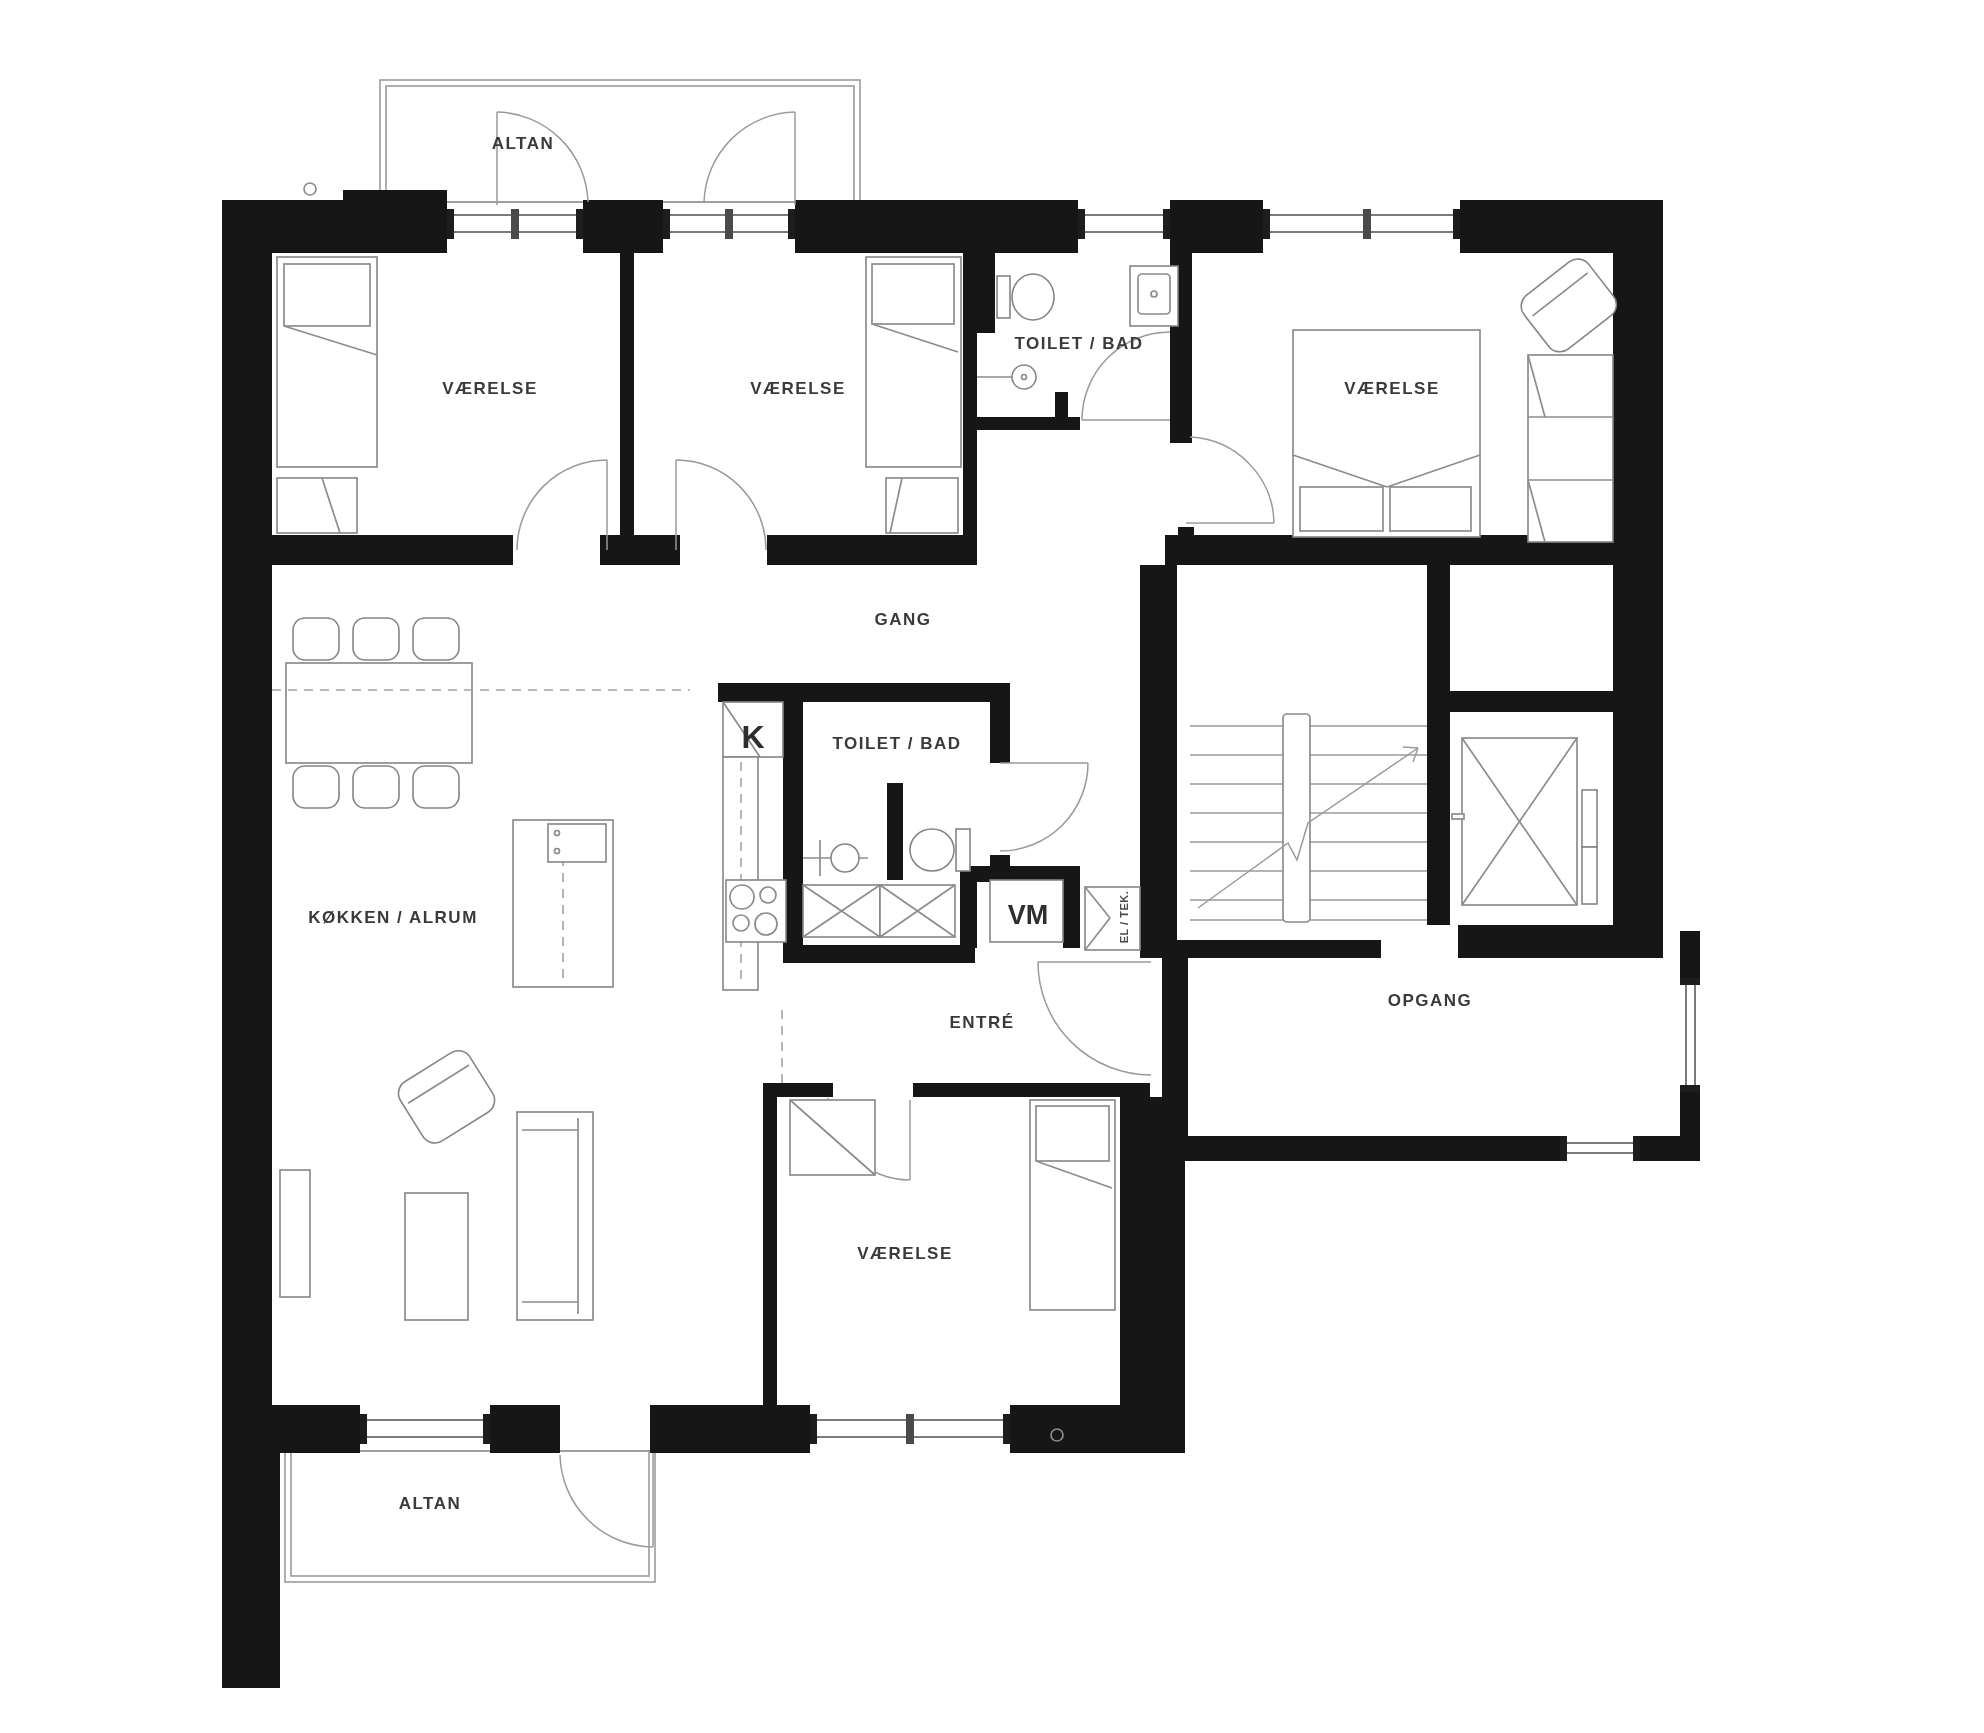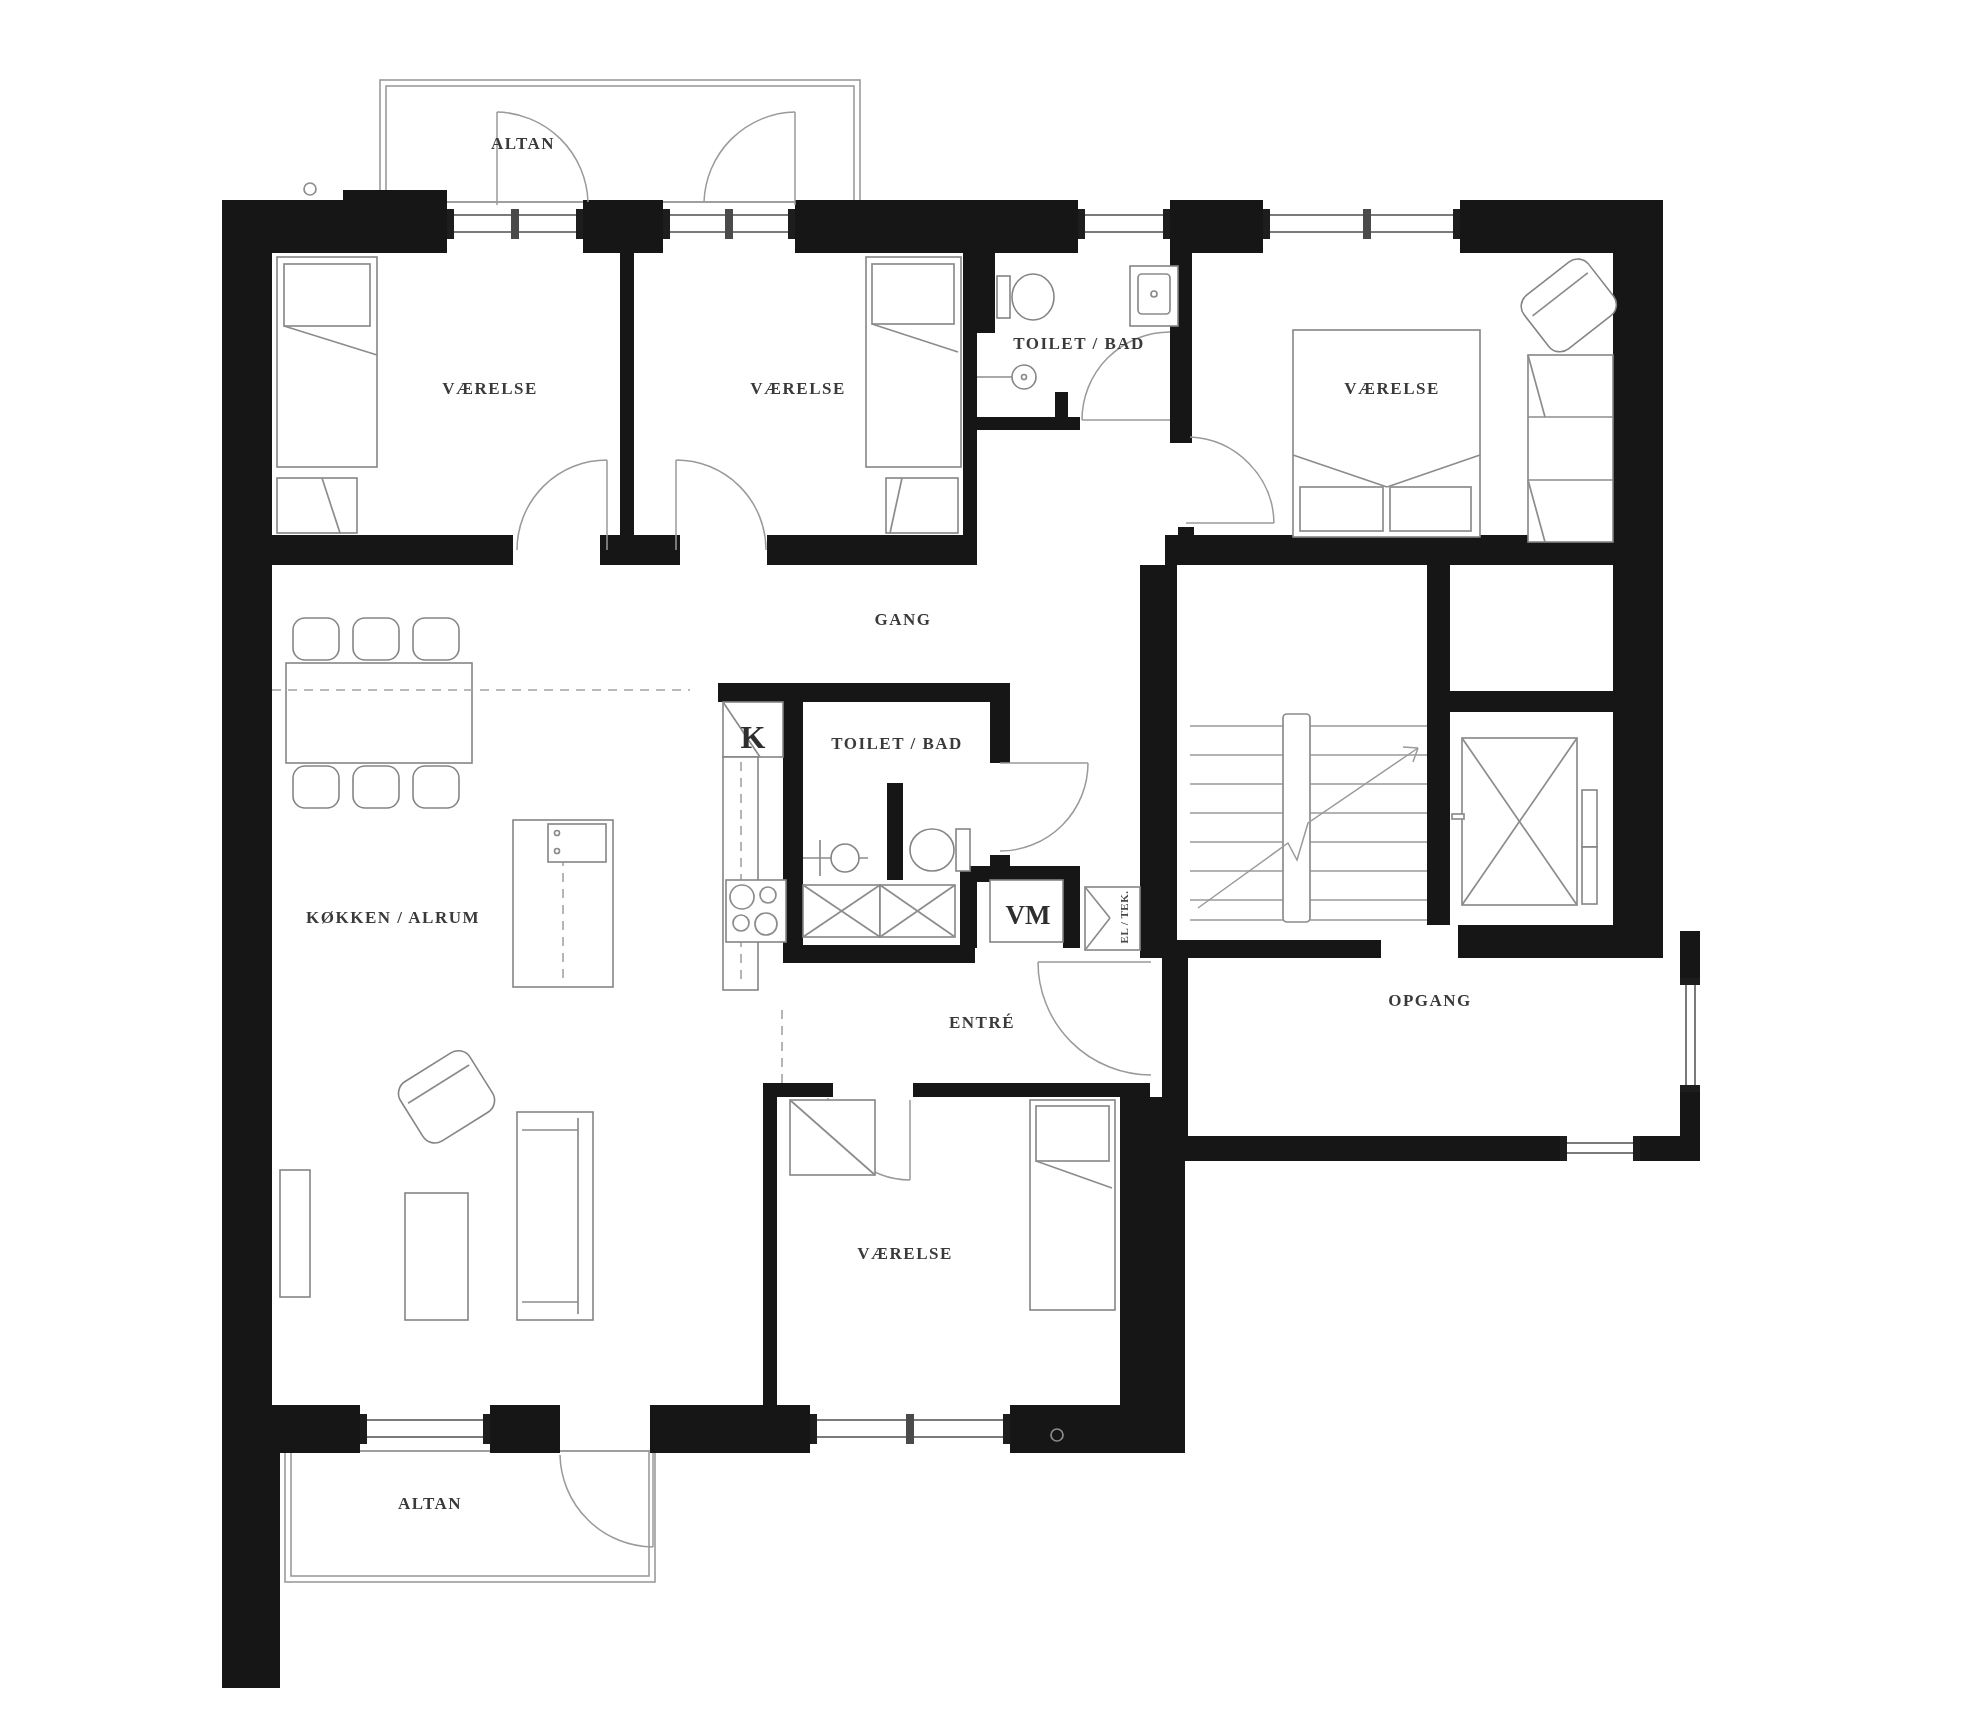--- a/index.html
+++ b/index.html
@@ -1,17 +1,17 @@
 <!DOCTYPE html>
 <html><head>
 <meta charset="utf-8">
 <style>
   html,body{margin:0;padding:0;background:#ffffff;}
   .stage{position:relative;width:1984px;height:1733px;background:#ffffff;overflow:hidden;
-         font-family:Liberation Serif, serif;}
+         font-family:Liberation Sans, sans-serif;}
   svg{position:absolute;left:0;top:0;}
   .wall{fill:#161616;stroke:none;}
   .furn{fill:none;stroke:#8c8c8c;stroke-width:1.7;}
   .furnf{fill:#ffffff;stroke:#8c8c8c;stroke-width:1.7;}
   .fix{fill:#ffffff;stroke:#858585;stroke-width:1.6;}
   .door{fill:none;stroke:#9a9a9a;stroke-width:1.5;}
   .win{stroke:#7a7a7a;stroke-width:2;}
   .tick{fill:#1d1d1d;}
   .mull{fill:#4a4a4a;}
   .dash{fill:none;stroke:#a3a3a3;stroke-width:1.6;stroke-dasharray:9 7;}

